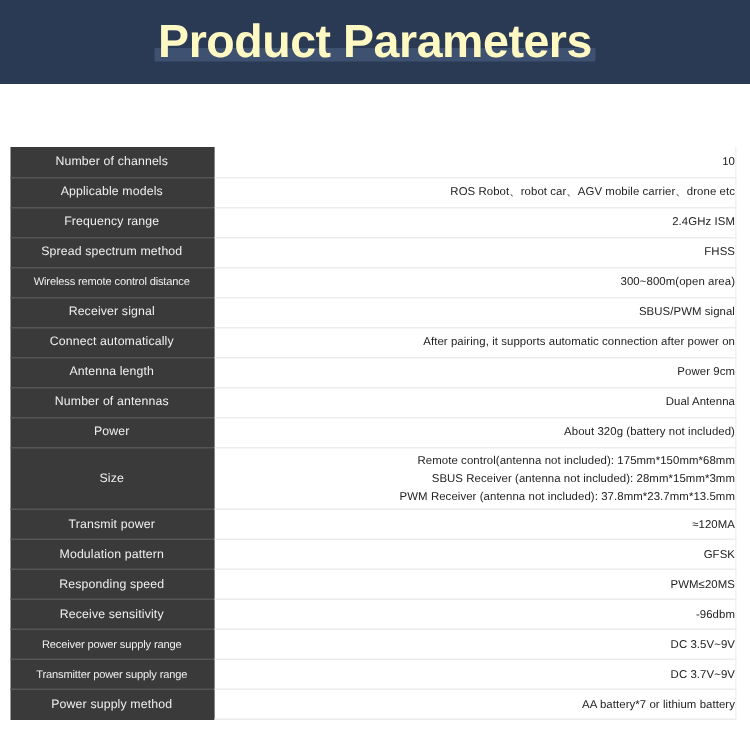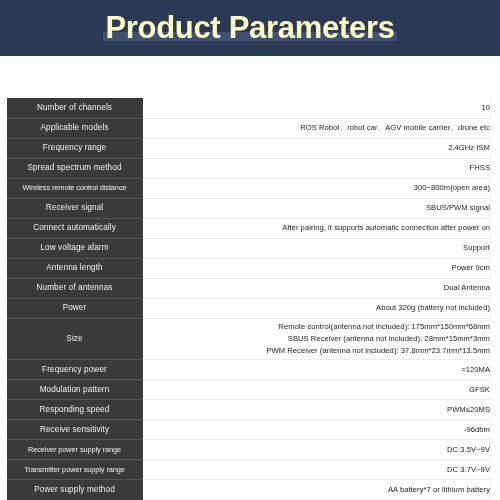--- a/index.html
+++ b/index.html
@@ -170,26 +170,20 @@
               <span class="value-line">SBUS/PWM signal</span>
             </td>
           </tr>
           <tr>
             <th class="label">Connect automatically</th>
             <td class="value">
               <span class="value-line">After pairing, it supports automatic connection after power on</span>
             </td>
           </tr>
           <tr>
-            <th class="label">Low voltage alarm</th>
-            <td class="value">
-              <span class="value-line">Support</span>
-            </td>
-          </tr>
-          <tr>
             <th class="label">Antenna length</th>
             <td class="value">
               <span class="value-line">Power 9cm</span>
             </td>
           </tr>
           <tr>
             <th class="label">Number of antennas</th>
             <td class="value">
               <span class="value-line">Dual Antenna</span>
             </td>
@@ -202,21 +196,21 @@
           </tr>
           <tr class="row-size">
             <th class="label">Size</th>
             <td class="value">
               <span class="value-line">Remote control(antenna not included):  175mm*150mm*68mm</span>
               <span class="value-line">SBUS Receiver (antenna not included):  28mm*15mm*3mm</span>
               <span class="value-line">PWM Receiver (antenna not included):  37.8mm*23.7mm*13.5mm</span>
             </td>
           </tr>
           <tr>
-            <th class="label">Frequency power</th>
+            <th class="label">Transmit power</th>
             <td class="value">
               <span class="value-line">≈120MA</span>
             </td>
           </tr>
           <tr>
             <th class="label">Modulation pattern</th>
             <td class="value">
               <span class="value-line">GFSK</span>
             </td>
           </tr>

